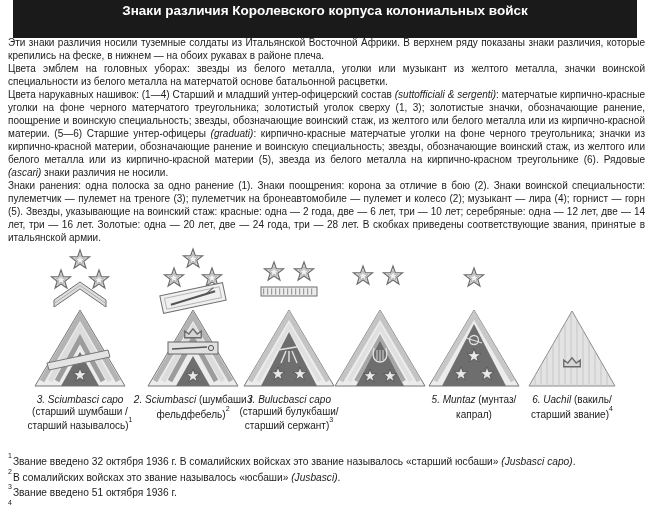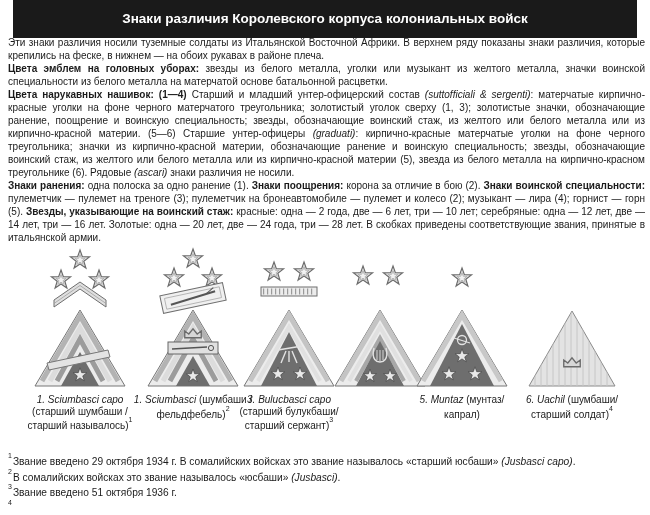--- a/index.html
+++ b/index.html
@@ -3,40 +3,40 @@
 <meta charset="utf-8">
 <style>
   html,body{margin:0;padding:0;}
   body{
     width:650px;height:515px;position:relative;background:#ffffff;
     font-family:"Liberation Sans", sans-serif;color:#1b1b1b;overflow:hidden;
   }
   .banner{
     position:absolute;left:13px;top:0;width:624px;height:38px;box-sizing:border-box;
     background:#1a1a1a;color:#ffffff;text-align:center;font-weight:bold;
-    font-size:13.5px;line-height:17.5px;padding-top:10px;
+    font-size:13.5px;line-height:17.5px;padding-top:2px;
   }
   .bodytext{
     position:absolute;left:8px;top:36px;width:637px;
     font-size:10px;line-height:13px;text-align:justify;
   }
   .bodytext p{margin:0;}
   figure{position:absolute;top:250px;width:120px;margin:0;text-align:center;}
   figure svg{display:block;margin:0 auto;overflow:visible;}
   .fez{height:58px;}
   .cap{
     margin-top:6px;font-size:10px;line-height:11.5px;text-align:center;
   }
   .cap sup{font-size:7px;position:relative;top:-3px;}
   .footnotes{
     position:absolute;left:8px;top:453px;width:637px;
     font-size:10.2px;line-height:12.2px;
   }
   .footnotes .fn sup{font-size:7px;position:relative;top:-3px;margin-right:1px;}
-  b{font-weight:bold;}
+  b{font-weight:normal;}
   i{font-style:italic;}
 </style>
 </head>
 <body>
 
 <svg width="0" height="0" style="position:absolute" aria-hidden="true">
   <defs>
     <g id="star">
       <polygon points="0,-10 2.35,-3.24 9.51,-3.09 3.8,1.24 5.88,8.09 0,4 -5.88,8.09 -3.8,1.24 -9.51,-3.09 -2.35,-3.24" fill="#f2f2f2" stroke="#6b6b6b" stroke-width="1.2"></polygon>
       <polygon points="0,-5.5 1.29,-1.78 5.23,-1.7 2.09,0.68 3.23,4.45 0,2.2 -3.23,4.45 -2.09,0.68 -5.23,-1.7 -1.29,-1.78" fill="none" stroke="#a2a2a2" stroke-width="0.8"></polygon>
@@ -77,21 +77,21 @@
     </div>
     <svg width="110" height="80" viewBox="0 0 110 80">
       <polygon points="55,2 10,78 100,78" fill="#ececec" stroke="#777" stroke-width="1"></polygon>
       <polyline points="17,73 55,8 93,73" stroke="#b3b3b3" stroke-width="5" fill="none"></polyline>
       <polyline points="25,73 55,20 85,73" stroke="#dcdcdc" stroke-width="5" fill="none"></polyline>
       <polyline points="32,73 55,31 78,73" stroke="#9c9c9c" stroke-width="5" fill="none"></polyline>
       <polygon points="55,44 36,78 74,78" fill="#6e6e6e"></polygon>
       <use href="#star-dark-bg" transform="translate(55,67) scale(0.72)"></use>
       <polygon points="22,55 83,42 85,49 24,62" fill="#e3e3e3" stroke="#777" stroke-width="1"></polygon>
     </svg>
-    <div class="cap"><i>1. Sciumbasci capo</i> <span>(старший шумбаши / старший называлось)</span><sup>1</sup></div>
+    <div class="cap"><i>3. Sciumbasci capo</i> <span>(старший шумбаши / старший называлось)</span><sup>1</sup></div>
   </figure>
 
   <figure style="left:133px">
     <div class="fez">
       <svg width="110" height="58" viewBox="0 0 110 58">
         <use href="#star" transform="translate(55,9)"></use>
         <use href="#star" transform="translate(36,28)"></use>
         <use href="#star" transform="translate(74,28)"></use>
         <g transform="translate(55,48) rotate(-12)">
           <rect x="-32" y="-9" width="64" height="18" fill="#f0f0f0" stroke="#6f6f6f" stroke-width="1"></rect>
@@ -108,21 +108,21 @@
       <polyline points="32,73 55,31 78,73" stroke="#9c9c9c" stroke-width="5" fill="none"></polyline>
       <use href="#crown" transform="translate(55,26) scale(1.5)"></use>
       <g>
         <rect x="30" y="34" width="50" height="12" fill="#e0e0e0" stroke="#666" stroke-width="1"></rect>
         <line x1="34" y1="41" x2="69" y2="39" stroke="#555" stroke-width="1.5"></line>
         <circle cx="73" cy="40" r="2.6" fill="none" stroke="#555" stroke-width="1"></circle>
       </g>
       <polygon points="55,48 38,78 72,78" fill="#6e6e6e"></polygon>
       <use href="#star-dark-bg" transform="translate(55,68) scale(0.7)"></use>
     </svg>
-    <div class="cap"><i>1. Sciumbasci</i> <span>(шумбаши / фельдфебель)</span><sup>2</sup></div>
+    <div class="cap"><i>2. Sciumbasci</i> <span>(шумбаши / фельдфебель)</span><sup>2</sup></div>
   </figure>
 
   <figure style="left:229px">
     <div class="fez">
       <svg width="110" height="58" viewBox="0 0 110 58">
         <use href="#star" transform="translate(40,22)"></use>
         <use href="#star" transform="translate(70,22)"></use>
         <g>
           <rect x="27" y="37" width="56" height="9" fill="#ececec" stroke="#6f6f6f" stroke-width="1"></rect>
           <line x1="29" y1="41.5" x2="81" y2="41.5" stroke="#9a9a9a" stroke-width="6" stroke-dasharray="1.2 2.8"></line>
@@ -163,21 +163,21 @@
         <path d="M49,40 C46,52 52,54 55,54 C58,54 64,52 61,40" stroke-width="1.4"></path>
         <line x1="52" y1="42" x2="52" y2="52" stroke-width="0.9"></line>
         <line x1="55" y1="42" x2="55" y2="53" stroke-width="0.9"></line>
         <line x1="58" y1="42" x2="58" y2="52" stroke-width="0.9"></line>
       </g>
       <use href="#star-dark-bg" transform="translate(45,68) scale(0.68)"></use>
       <use href="#star-dark-bg" transform="translate(65,68) scale(0.68)"></use>
     </svg>
   </figure>
 
-  <figure style="left:402px">
+  <figure style="left:414px">
     <div class="fez">
       <svg width="110" height="58" viewBox="0 0 110 58">
         <use href="#star" transform="translate(55,28)"></use>
       </svg>
     </div>
     <svg width="110" height="80" viewBox="0 0 110 80">
       <polygon points="55,2 10,78 100,78" fill="#ececec" stroke="#777" stroke-width="1"></polygon>
       <polyline points="16,73 55,7 94,73" stroke="#c8c8c8" stroke-width="5" fill="none"></polyline>
       <polygon points="55,16 23,78 87,78" fill="#6e6e6e"></polygon>
       <g stroke="#e3e3e3" fill="none">
@@ -208,23 +208,23 @@
         <line x1="54" y1="3" x2="54" y2="78"></line>
           <line x1="60" y1="3" x2="60" y2="78"></line>
         <line x1="66" y1="3" x2="66" y2="78"></line>
           <line x1="72" y1="3" x2="72" y2="78"></line>
         <line x1="78" y1="3" x2="78" y2="78"></line>
           <line x1="84" y1="3" x2="84" y2="78"></line>
         <line x1="90" y1="3" x2="90" y2="78"></line>
       </g>
       <use href="#crown" transform="translate(55,55) scale(1.5)"></use>
     </svg>
-    <div class="cap"><i>6. Uachil</i> <span>(шумбаши/ старший солдат)</span><sup>4</sup></div>
+    <div class="cap"><i>6. Uachil</i> <span>(вакиль/ старший звание)</span><sup>4</sup></div>
   </figure>
 
   <section class="footnotes">
-    <div class="fn"><sup>1</sup><span>Звание введено 29 октября 1934 г. В сомалийских войсках это звание называлось «старший юсбаши» </span><i>(Jusbasci capo)</i><span>.</span></div>
+    <div class="fn"><sup>1</sup><span>Звание введено 32 октября 1936 г. В сомалийских войсках это звание называлось «старший юсбаши» </span><i>(Jusbasci capo)</i><span>.</span></div>
     <div class="fn"><sup>2</sup><span>В сомалийских войсках это звание называлось «юсбаши» </span><i>(Jusbasci)</i><span>.</span></div>
     <div class="fn"><sup>3</sup><span>Звание введено 51 октября 1936 г.</span><i></i><span></span></div>
     <div class="fn"><sup>4</sup><i></i><span></span></div>
   </section>
 
 </div>
 
 </body></html>

